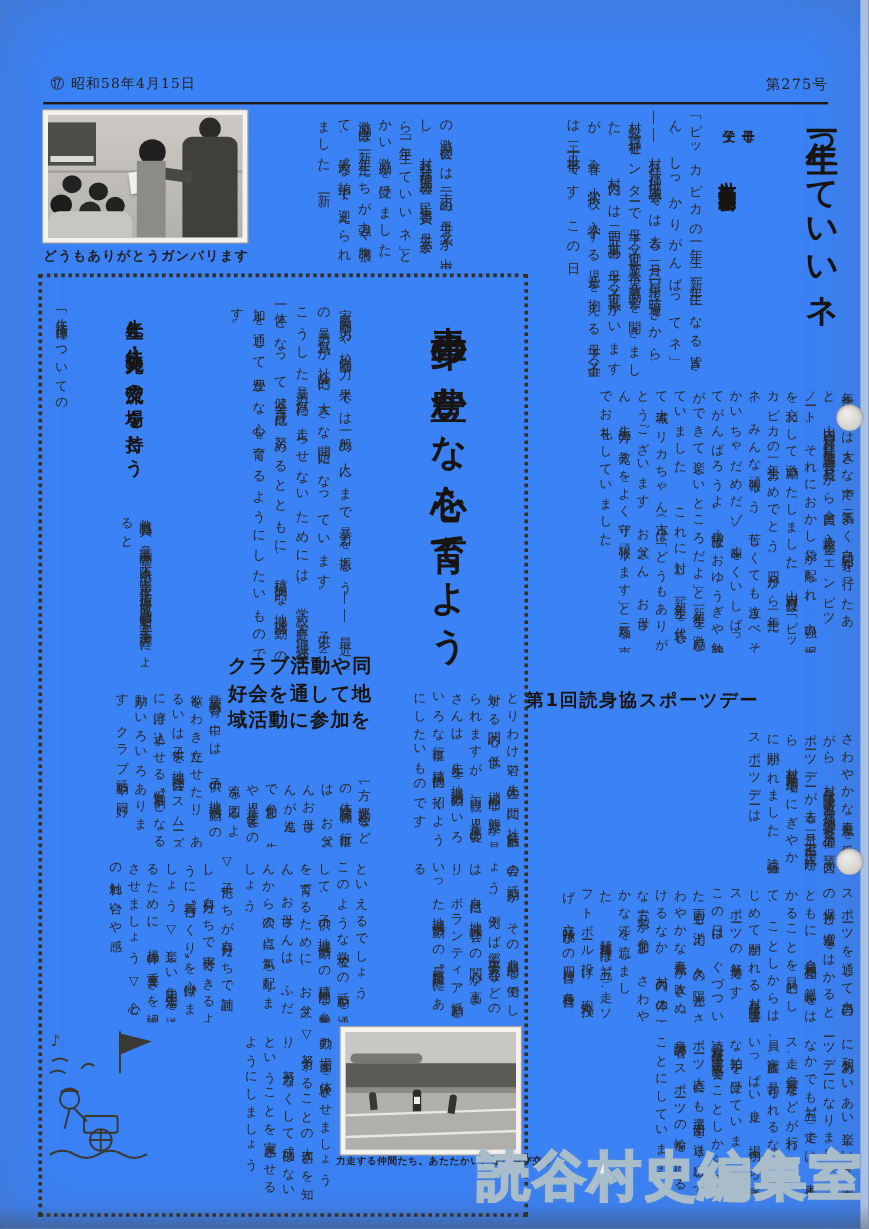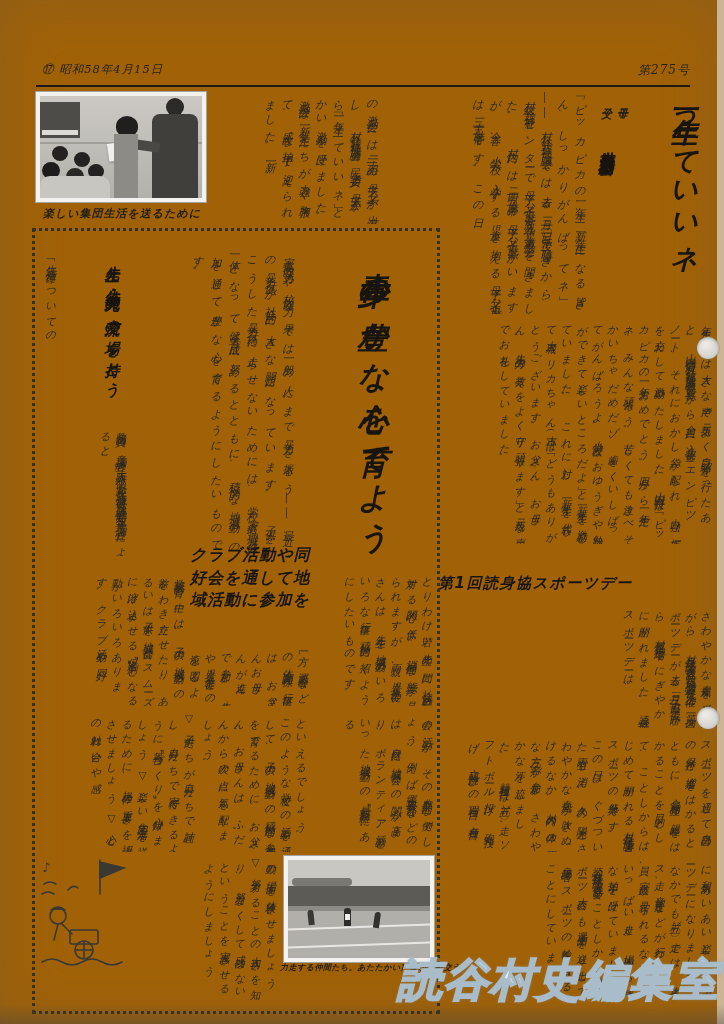--- a/index.html
+++ b/index.html
@@ -1,18 +1,18 @@
 <!DOCTYPE html>
 <html><head>
 <meta charset="utf-8">
 <style>
   html,body{margin:0;padding:0;background:#8e8c88;}
-  #page{position:relative;width:724px;height:1024px;margin:0 auto;background:#a16207;overflow:hidden;
+  #page{position:relative;width:724px;height:1024px;margin:0 auto;background:#3b82f6;overflow:hidden;
         font-family:"DejaVu Serif","Liberation Serif",serif;color:#24211c;
-        box-shadow:inset 0 0 60px rgba(90,85,78,.25);font-style:italic;}
+        box-shadow:inset 0 0 60px rgba(90,85,78,.25);}
   .abs{position:absolute;}
   .v{writing-mode:vertical-rl;text-orientation:mixed;}
   .body-text{font-size:10.5px;letter-spacing:2.5px;line-height:15.5px;overflow:hidden;color:#2a2722;}
   .body-text-lg{font-size:11px;letter-spacing:4px;line-height:17px;overflow:hidden;color:#2a2722;}
   .headline-serif{font-weight:bold;color:#181511;}
   .gothic{font-family:"DejaVu Sans","Liberation Sans",sans-serif;}
   .caption{font-family:"DejaVu Sans","Liberation Sans",sans-serif;font-weight:bold;color:#211e19;}
   .photo{background:#b9b7b2;border:4px solid #f4f2ee;box-shadow:0 0 0 1px #a5a39e;overflow:hidden;}
   .hole{width:22px;height:22px;border-radius:50%;
         background:radial-gradient(circle at 40% 35%,#efede9,#d3d1cb 70%);
@@ -56,21 +56,21 @@
     <div class="abs" style="left:68px;top:46px;width:28px;height:18px;background:#f0efec;transform:rotate(-8deg);box-shadow:0 1px 2px rgba(40,38,35,.4);"></div>
     <div class="abs" style="left:76px;top:20px;width:22px;height:20px;border-radius:50% 50% 40% 40%;background:#211f1d;"></div>
     <div class="abs" style="left:74px;top:38px;width:24px;height:64px;background:#8d8b86;"></div>
     <div class="abs" style="left:12px;top:50px;width:16px;height:15px;border-radius:50%;background:#242220;"></div>
     <div class="abs" style="left:34px;top:56px;width:16px;height:15px;border-radius:50%;background:#242220;"></div>
     <div class="abs" style="left:2px;top:66px;width:18px;height:17px;border-radius:50%;background:#1e1c1a;"></div>
     <div class="abs" style="left:26px;top:72px;width:18px;height:17px;border-radius:50%;background:#2a2826;"></div>
     <div class="abs" style="left:48px;top:68px;width:16px;height:15px;border-radius:50%;background:#242220;"></div>
     <div class="abs" style="left:0;top:80px;width:70px;height:22px;border-radius:10px 10px 0 0;background:#c8c6c1;"></div>
   </div>
-  <div class="abs caption" style="left:34px;top:206px;width:176px;text-align:center;font-size:11px;letter-spacing:1px;">楽しい集団生活を送るために</div>
+  <div class="abs caption" style="left:34px;top:206px;width:176px;text-align:center;font-size:11px;letter-spacing:1px;">どうもありがとうガンバリます</div>
 
   <div id="youth-box" class="abs" style="left:32px;top:228px;width:402px;height:780px;"></div>
 
   <div class="abs v headline-serif" style="left:298px;top:248px;width:100px;height:318px;font-size:30px;letter-spacing:4px;line-height:49px;">
     <span>青少年の豊かな心を育てよう</span>
   </div>
 
   <div class="abs v body-text" style="left:150px;top:248px;width:146px;height:310px;font-size:11px;letter-spacing:4px;line-height:18px;">家庭内暴力や校内暴力、果ては一般の人にまで暴力を振るう――最近、中学生の暴力行為が社会的に大きな問題になっています。　子供を、こうした暴力行為に走らせないためには、学校・家庭・地域社会が一体となって健全育成に努めるとともに、積極的な地域活動への参加を通して豊かな心を育てるようにしたいものです。</div>
 
   <div class="abs v headline-serif" style="left:62px;top:254px;width:66px;height:160px;font-size:15px;letter-spacing:2px;line-height:32px;">先生と生徒・父兄の交流の場を持とう</div>

